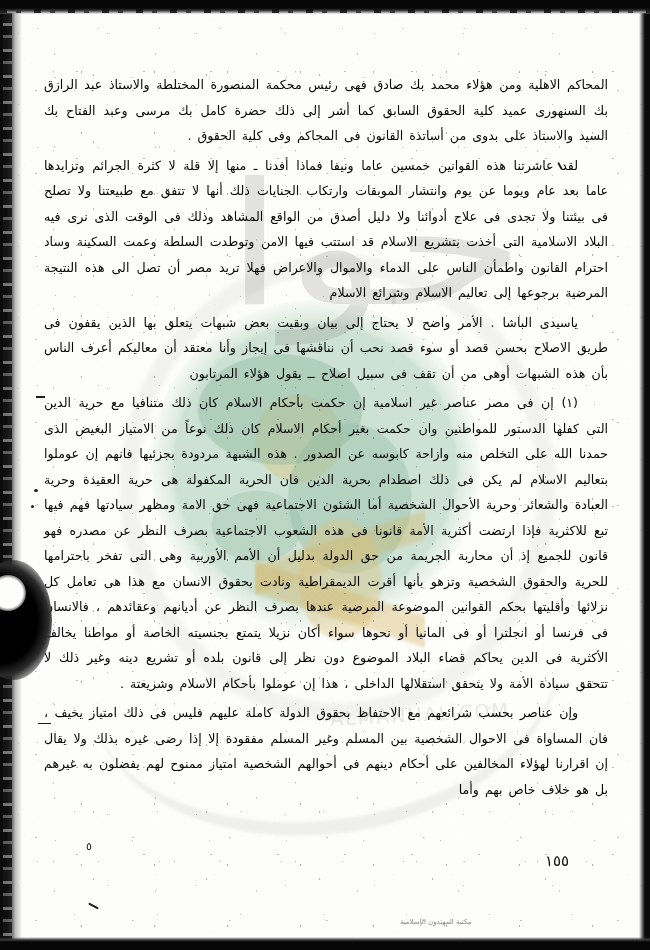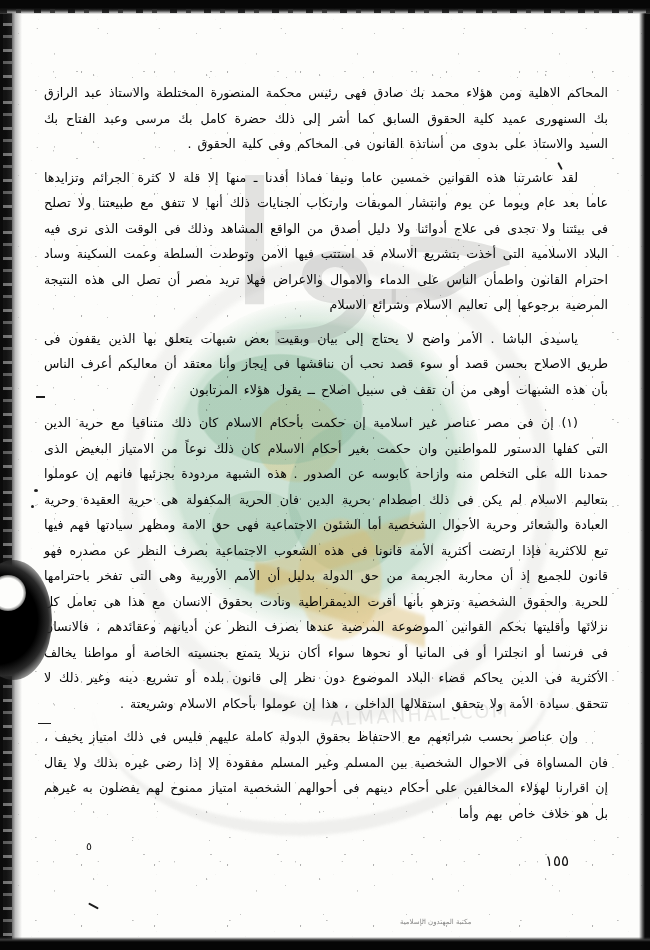--- a/index.html
+++ b/index.html
@@ -172,21 +172,21 @@
     position: absolute;
     left: 44px;
     top: 72px;
     width: 564px;
     direction: rtl;
     text-align: justify;
     color: #131313;
     font-family: "DejaVu Sans", "Liberation Sans", sans-serif;
   }
   p.para {
-    margin: 8px 0 4px 0;
+    margin: 0 0 4px 0;
     font-size: 12.6px;
     line-height: 25.5px;
     word-spacing: 2px;
     text-align: justify;
     text-justify: inter-word;
     filter: contrast(1.12);
   }
   p.para.indent { text-indent: 30px; }
 
   .pagenum {

